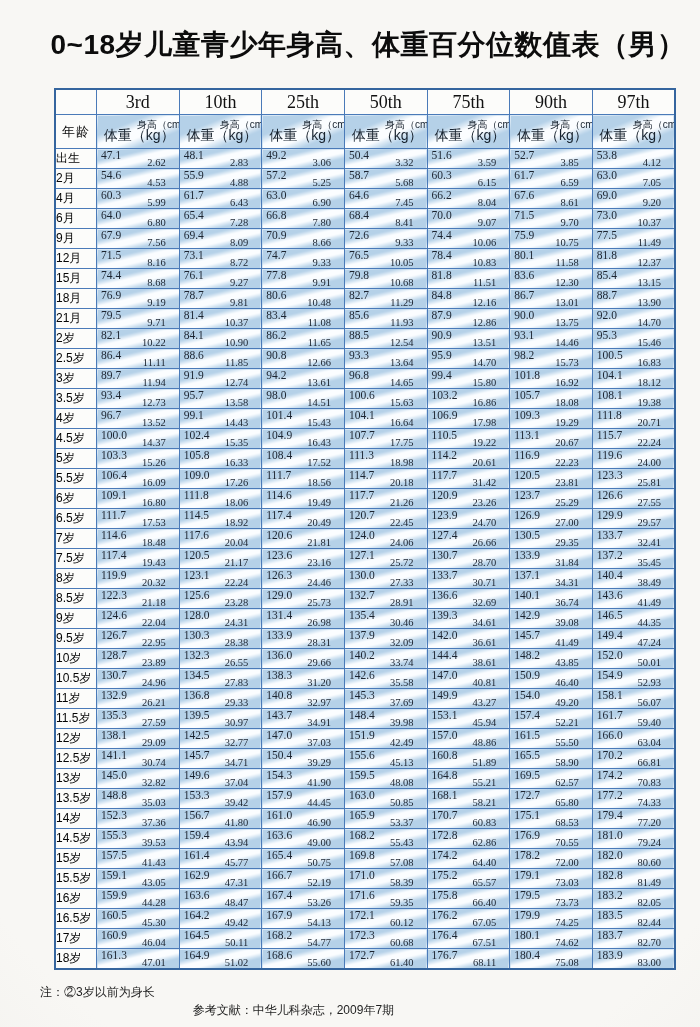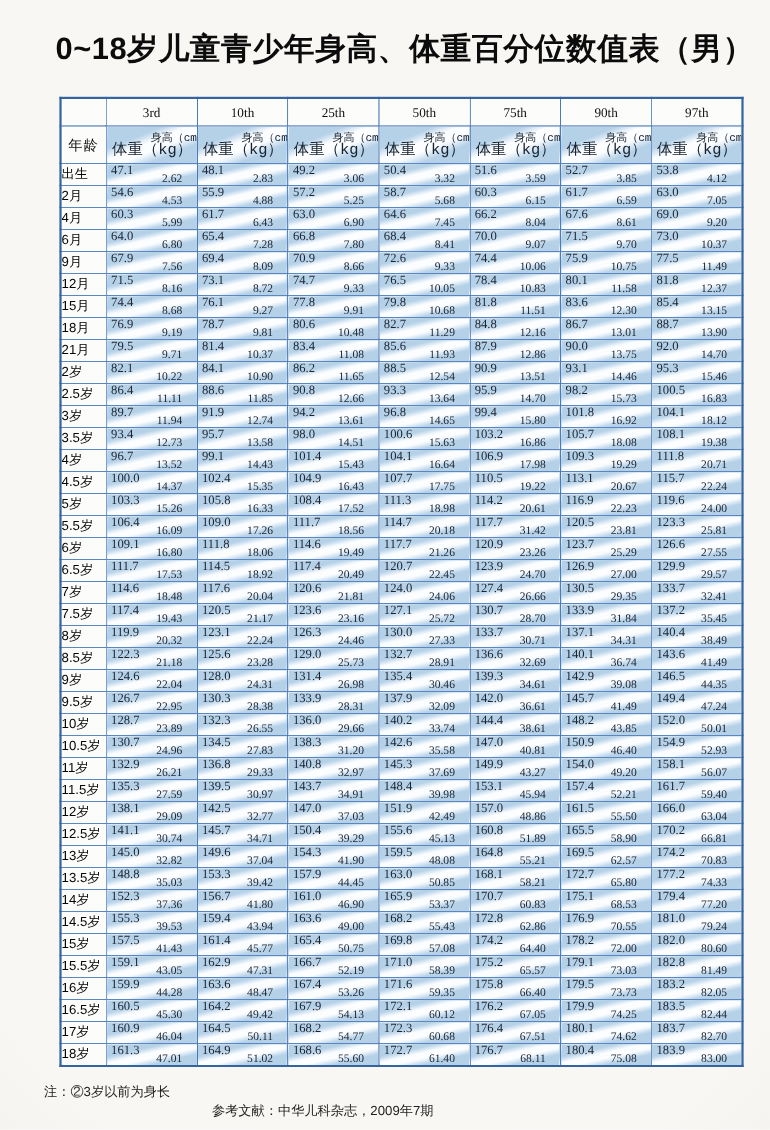--- a/index.html
+++ b/index.html
@@ -18,25 +18,25 @@
     border-collapse:collapse; table-layout:fixed;
     border:2px solid #35659e;
   }
   table.growth th, table.growth td {
     border:1px solid #4a7ab8; padding:0; position:relative;
     font-weight:normal; overflow:hidden;
   }
   
   tr.p-row th {
     height:24px; background:#fcfcfa;
-    font-family:"Liberation Serif", serif; font-size:12px; color:#111;
+    font-family:"Liberation Serif", serif; font-size:18px; color:#111;
     text-align:center; vertical-align:middle;
   }
   
-  tr.sub-row th { height:33px;font-family:Liberation Mono, monospace; }
+  tr.sub-row th { height:33px; }
   tr.sub-row th.age-head {
     background:#fcfcfa; font-size:13px; color:#0c0c0c;
     text-align:center; vertical-align:middle; letter-spacing:1px;
   }
   .diag {
     background:linear-gradient(to bottom right,
       #b5d1e8 0%, #b5d1e8 30%, #fbfdff 44%, #fbfdff 58%, #b5d1e8 73%, #b5d1e8 100%);
   }
   .hw-h { position:absolute; top:3px; left:4px; font-size:10px; color:#17222e; white-space:nowrap;margin-left:36px; }
   .hw-w { position:absolute; bottom:3px; right:4px; font-size:14px; color:#17222e; white-space:nowrap; }

